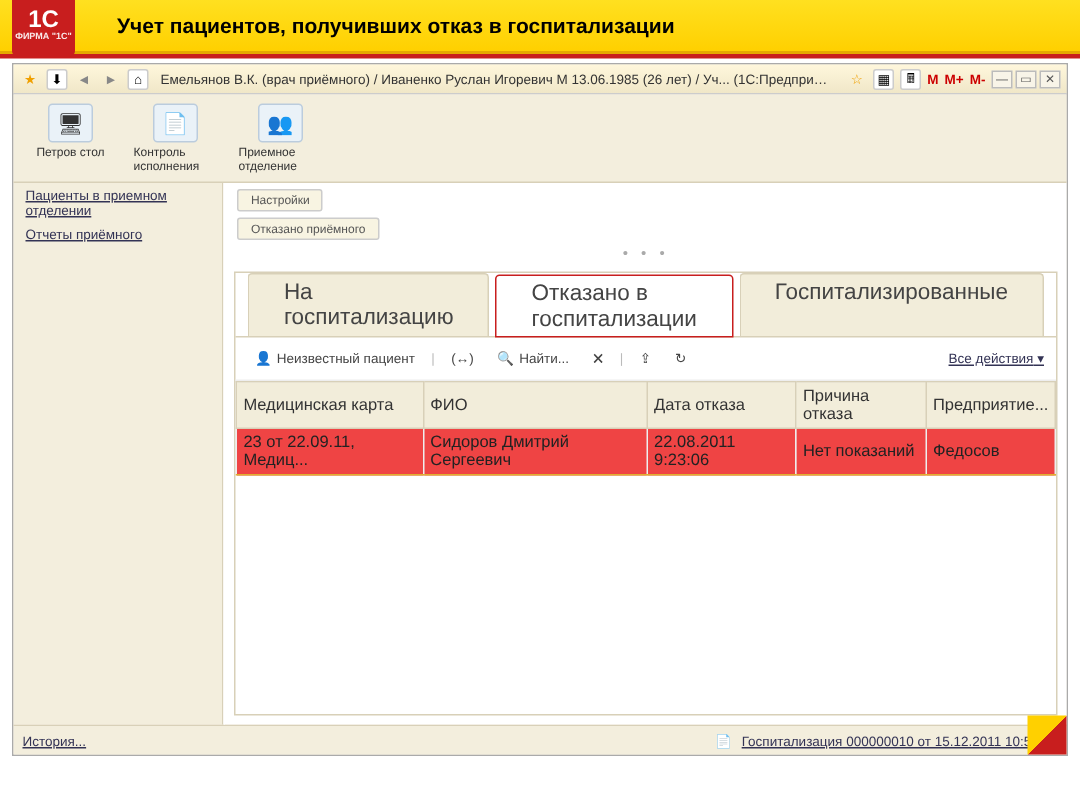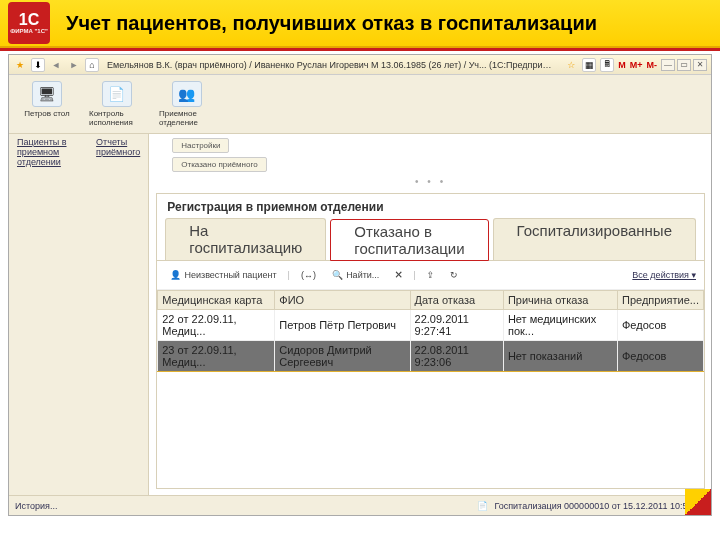--- a/index.html
+++ b/index.html
@@ -1,21 +1,21 @@
 <!DOCTYPE html>
 <html><head>
 <meta charset="utf-8">
 <style>
   * { box-sizing: border-box; margin: 0; padding: 0; }
   body { font-family: Arial, sans-serif; font-size: 10px; background: #fff; width: 720px; height: 540px; overflow: hidden; }
-  .header-band { background: linear-gradient(#ffe020, #ffd000); height: 48px; display: flex; align-items: center; padding: 0 8px; border-bottom: 2px solid #e6a800; }
+  .header-band { background: linear-gradient(#ffe020, #ffd000); height: 36px; display: flex; align-items: center; padding: 0 8px; border-bottom: 2px solid #e6a800; }
   .logo { width: 42px; height: 42px; background: #c81e1e; border-radius: 4px; display:flex; align-items:center; justify-content:center; color:#fff; font-weight:bold; font-size:8px; flex-direction:column; line-height:1; }
   .logo-1c { font-size:16px; }
   .logo-sub { font-size:6px; opacity:.9; }
-  .title { font-size: 20px; font-weight: bold; color: #000; margin-left: 16px; white-space: nowrap; }
+  .title { font-size: 14px; font-weight: bold; color: #000; margin-left: 28px; white-space: nowrap; }
   .red-underline { height: 3px; background: #c81e1e; }
   .app { position: relative; width: 704px; margin: 3px 8px; border: 1px solid #aaa; background: #f5f1e6; height: 462px; }
   .win-titlebar { height: 20px; background: linear-gradient(#fff7dc,#f0e7c8); display:flex; align-items:center; padding:0 4px; gap:4px; border-bottom:1px solid #ccc; }
   .tb-icon { width:14px; height:14px; display:inline-flex; align-items:center; justify-content:center; background:#fff; border:1px solid #ccc; border-radius:2px; font-size:9px; }
   .tb-star { color:#f0a000; background:none; border:none; }
   .tb-arrow { background:none; border:none; color:#888; }
   .win-title { flex:1; color:#333; font-size:9px; white-space:nowrap; overflow:hidden; text-overflow:ellipsis; padding:0 4px; }
   .win-ctrls { display:flex; gap:2px; }
   .win-ctrls span { width:14px; height:12px; border:1px solid #bbb; background:#f8f4e8; font-size:8px; display:flex; align-items:center; justify-content:center; color:#555;}
   .app-body { display:flex; height:calc(100% - 20px - 20px); }
@@ -31,27 +31,27 @@
   .tab { font-size:15px; padding:3px 23px; background:#f2edda; border:1px solid #d8d0b8; border-bottom:none; border-radius:3px 3px 0 0; color:#444; }
   .tab.active { background:#fff; border:1px solid #c81e1e; position:relative; top:1px; }
   .toolbar2 { display:flex; align-items:center; gap:6px; padding:4px 8px; border-bottom:1px solid #eee; font-size:9px; color:#444; }
   .tb-btn { display:flex; align-items:center; gap:3px; padding:1px 4px; border:1px solid transparent; border-radius:2px; }
   .tb-split { color:#bbb; }
   .actions-link { margin-left:auto; text-decoration:underline; color:#335; }
   .grid { flex:1; overflow:auto; }
   .grid table { width:100%; border-collapse:collapse; font-size:11px; }
   .grid th { background:#f2edda; border:1px solid #d8d0b8; padding:3px 4px; text-align:left; font-weight:normal; color:#333; }
   .grid td { border:1px solid #eee; padding:3px 4px; color:#222; }
-  .grid tr.selected td { background:#737373; border-top:1px solid #e0b030; border-bottom:1px solid #e0b030; }
+  .grid tr.selected td { background:#ef4444; border-top:1px solid #e0b030; border-bottom:1px solid #e0b030; }
   .status { height:20px; background:#f3eedd; border-top:1px solid #d8d0b8; display:flex; align-items:center; padding:0 6px; gap:6px; font-size:9px; color:#335; }
   .status-right { margin-left:auto; display:flex; gap:6px; align-items:center; }
-  .status a { color:#335;text-align:right; }
+  .status a { text-decoration:underline; color:#335;text-align:right; }
   .corner-flag { position:absolute; right:0; bottom:0; width:26px; height:26px; background:linear-gradient(135deg,#ffd000 50%, #c81e1e 50%); }
-  .left-col { display:flex; flex-direction:row; }
-  .settings-row { display:flex; gap:8px; padding:4px 8px;margin-left:14px; }
+  .left-col { display:flex; flex-direction:column; }
+  .settings-row { display:flex; gap:8px; padding:4px 8px; }
   .sbtn { font-size:8px; padding:2px 8px; background:#f8f4e2; border:1px solid #ccc; border-radius:2px; color:#555;}
   .dots { text-align:center; color:#aaa; font-size:10px; letter-spacing:3px; }
 </style>
 </head>
 <body>
 
 <div class="header-band">
   <div class="logo">
     <span class="logo-1c">1C</span>
     <span class="logo-sub">ФИРМА "1С"</span>
@@ -104,21 +104,20 @@
       </div>
       <div class="main">
         <div class="settings-row">
           <button class="sbtn">Настройки</button>
         </div>
         <div class="settings-row" style="padding-top:0">
           <button class="sbtn">Отказано приёмного</button>
         </div>
         <div class="dots">• • •</div>
         <div class="main-inner">
-          <div class="panel-title">Регистрация в приемном отделении</div>
           <div class="tabs" style="position:relative">
             <div class="tab">На госпитализацию</div>
             <div class="tab active">Отказано в госпитализации</div>
             <div class="tab">Госпитализированные</div>
           </div>
           <div class="toolbar2">
             <span class="tb-btn">
               <span>👤</span>
               <span>Неизвестный пациент</span>
             </span>
@@ -141,27 +140,20 @@
               <thead>
                   <tr>
                 <th>Медицинская карта</th>
                 <th>ФИО</th>
                 <th>Дата отказа</th>
                 <th>Причина отказа</th>
                 <th>Предприятие...</th>
               </tr>
                 </thead>
               <tbody>
-                <tr>
-                  <td>22 от 22.09.11, Медиц...</td>
-                  <td>Петров Пётр Петрович</td>
-                  <td>22.09.2011 9:27:41</td>
-                  <td>Нет медицинских пок...</td>
-                  <td>Федосов</td>
-                </tr>
                 <tr class="selected">
                   <td>23 от 22.09.11, Медиц...</td>
                   <td>Сидоров Дмитрий Сергеевич</td>
                   <td>22.08.2011 9:23:06</td>
                   <td>Нет показаний</td>
                   <td>Федосов</td>
                 </tr>
               </tbody>
             </table>
           </div>

